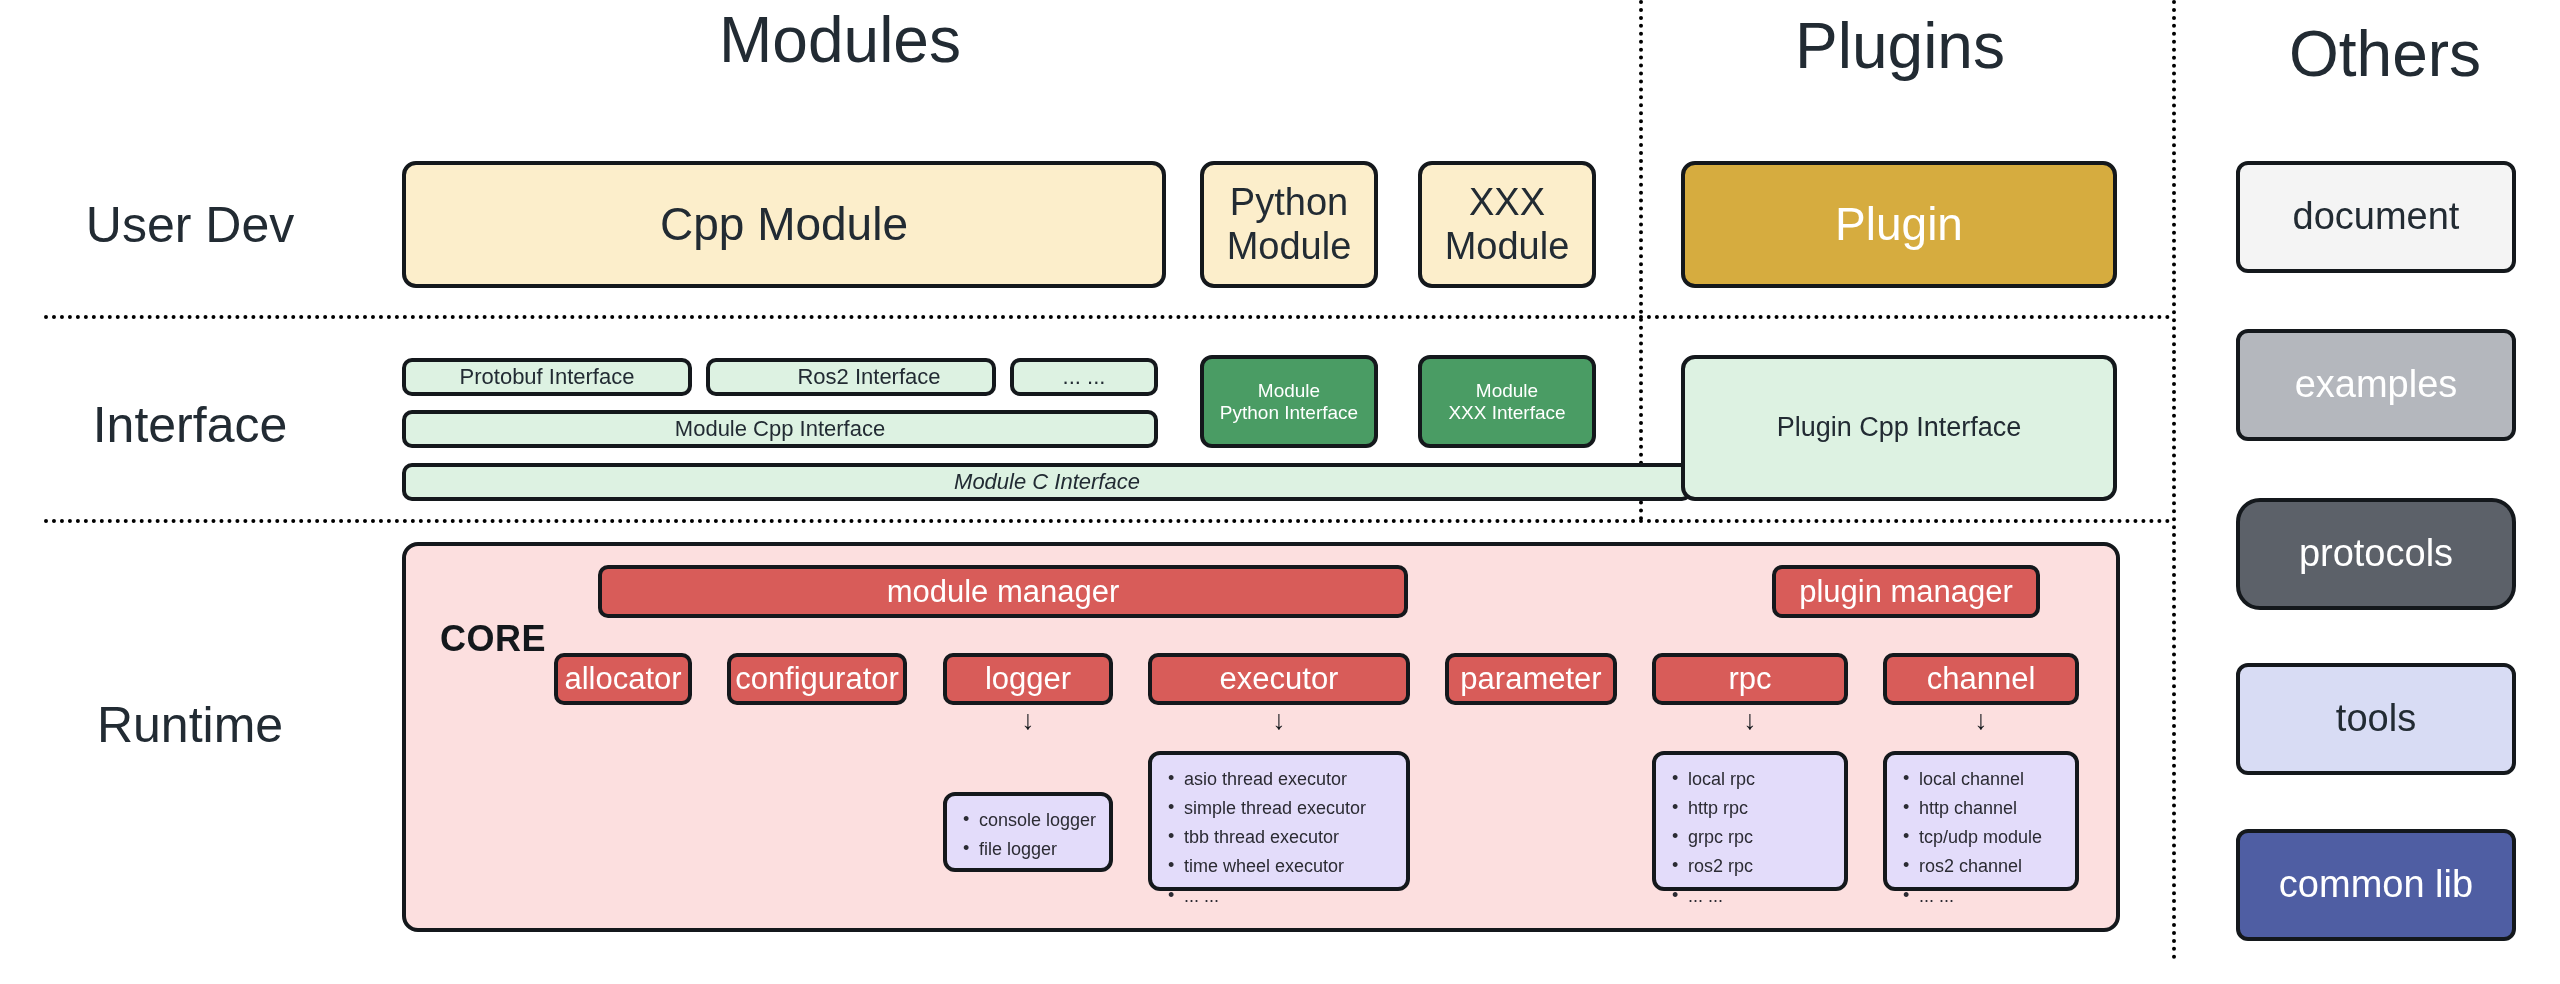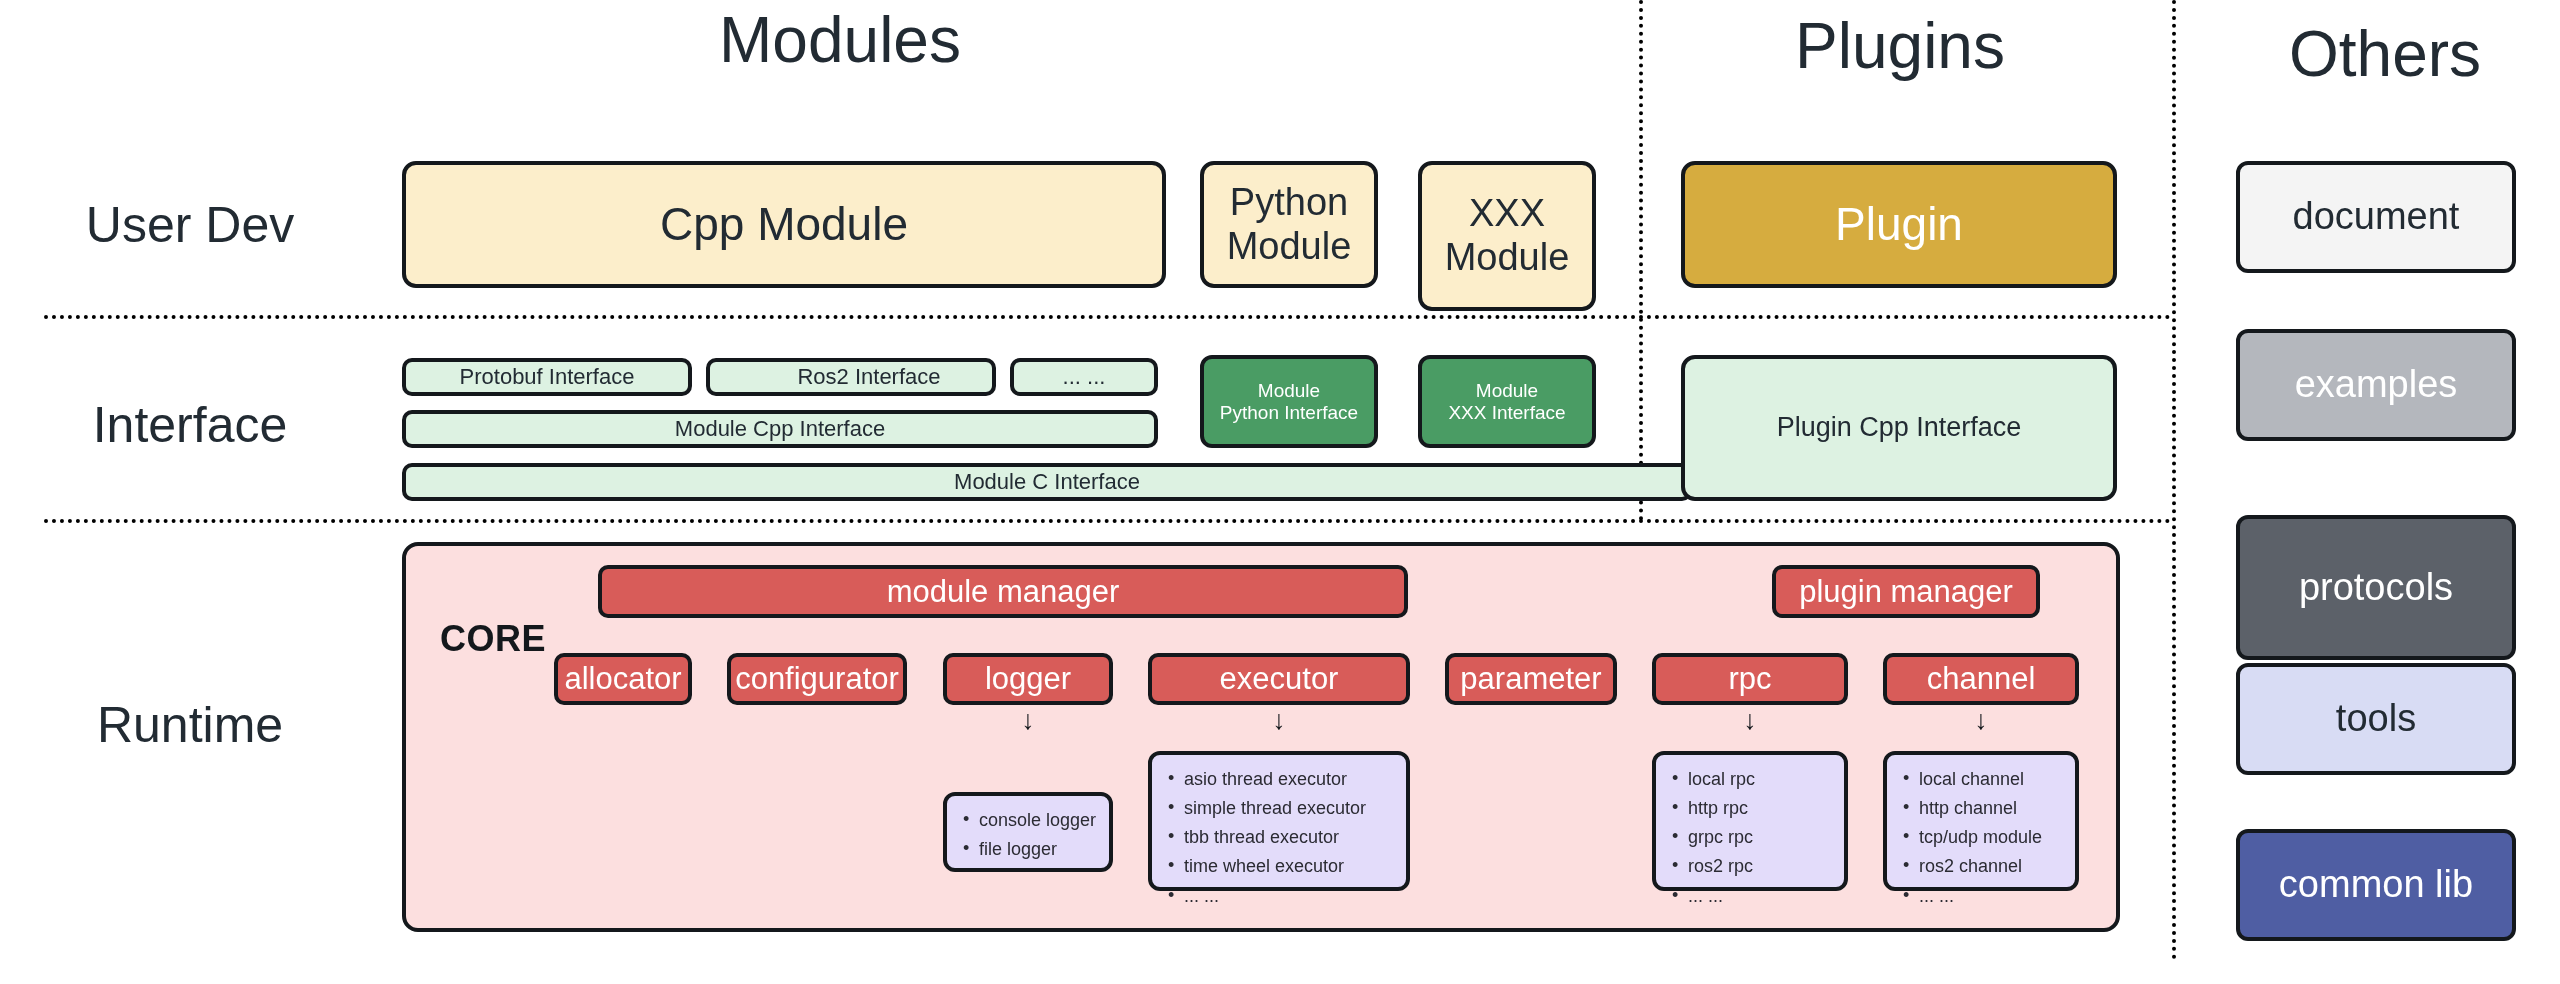--- a/index.html
+++ b/index.html
@@ -147,36 +147,36 @@
 
   <div class="abs v-divider" style="left:2172px; top:0px; height:960px;"></div>
 
   <div class="abs node n-cream t-xxl" style="left:402px; top:161px; width:764px; height:127px;">Cpp Module</div>
 
   <div class="abs node n-cream t-xl" style="left:1200px; top:161px; width:178px; height:127px; flex-direction:column;">
     <span>Python</span>
     <span>Module</span>
   </div>
 
-  <div class="abs node n-cream t-xl" style="left:1418px; top:161px; width:178px; height:150px; flex-direction:column;">
+  <div class="abs node n-cream t-xl" style="left:1418px; top:161px; width:178px; height:127px; flex-direction:column;">
     <span>XXX</span>
     <span>Module</span>
   </div>
 
   <div class="abs node n-gold t-xxl" style="left:1681px; top:161px; width:436px; height:127px;">Plugin</div>
 
   <div class="abs node n-mint t-sm" style="left:402px; top:358px; width:290px; height:38px; border-radius:10px;">Protobuf Interface</div>
 
   <div class="abs node n-mint t-sm" style="left:706px; top:358px; width:290px; height:38px; border-radius:10px;padding-left:36px;">Ros2 Interface</div>
 
   <div class="abs node n-mint t-sm" style="left:1010px; top:358px; width:148px; height:38px; border-radius:10px;">... ...</div>
 
   <div class="abs node n-mint t-sm" style="left:402px; top:410px; width:756px; height:38px; border-radius:10px;">Module Cpp Interface</div>
 
-  <div class="abs node n-mint t-sm" style="left:402px; top:463px; width:1290px; height:38px; border-radius:10px;">Module C Interface</div>
+  <div class="abs node n-mint t-sm" style="left:402px; top:463px; width:1290px; height:38px; border-radius:10px;font-style:italic;">Module C Interface</div>
 
   <div class="abs node n-green t-xs" style="left:1200px; top:355px; width:178px; height:93px; flex-direction:column; border-radius:12px;">
     <span>Module</span>
     <span>Python Interface</span>
   </div>
 
   <div class="abs node n-green t-xs" style="left:1418px; top:355px; width:178px; height:93px; flex-direction:column; border-radius:12px;">
     <span>Module</span>
     <span>XXX Interface</span>
   </div>
@@ -244,19 +244,19 @@
       <li>tcp/udp module</li>
       <li>ros2 channel</li>
       <li>... ...</li>
     </ul>
   </div>
 
   <div class="abs node n-white t-xl" style="left:2236px; top:161px; width:280px; height:112px; border-radius:12px;">document</div>
 
   <div class="abs node n-gray t-xl" style="left:2236px; top:329px; width:280px; height:112px; border-radius:12px;">examples</div>
 
-  <div class="abs node n-dark t-xl" style="left:2236px; top:515px; width:280px; height:145px; border-radius:12px;">protocols</div>
+  <div class="abs node n-dark t-xl" style="left:2236px; top:498px; width:280px; height:112px; border-radius:24px;">protocols</div>
 
   <div class="abs node n-periw t-xl" style="left:2236px; top:663px; width:280px; height:112px; border-radius:12px;">tools</div>
 
   <div class="abs node n-blue t-xl" style="left:2236px; top:829px; width:280px; height:112px; border-radius:12px;">common lib</div>
 
 </div>
 
 </body></html>

